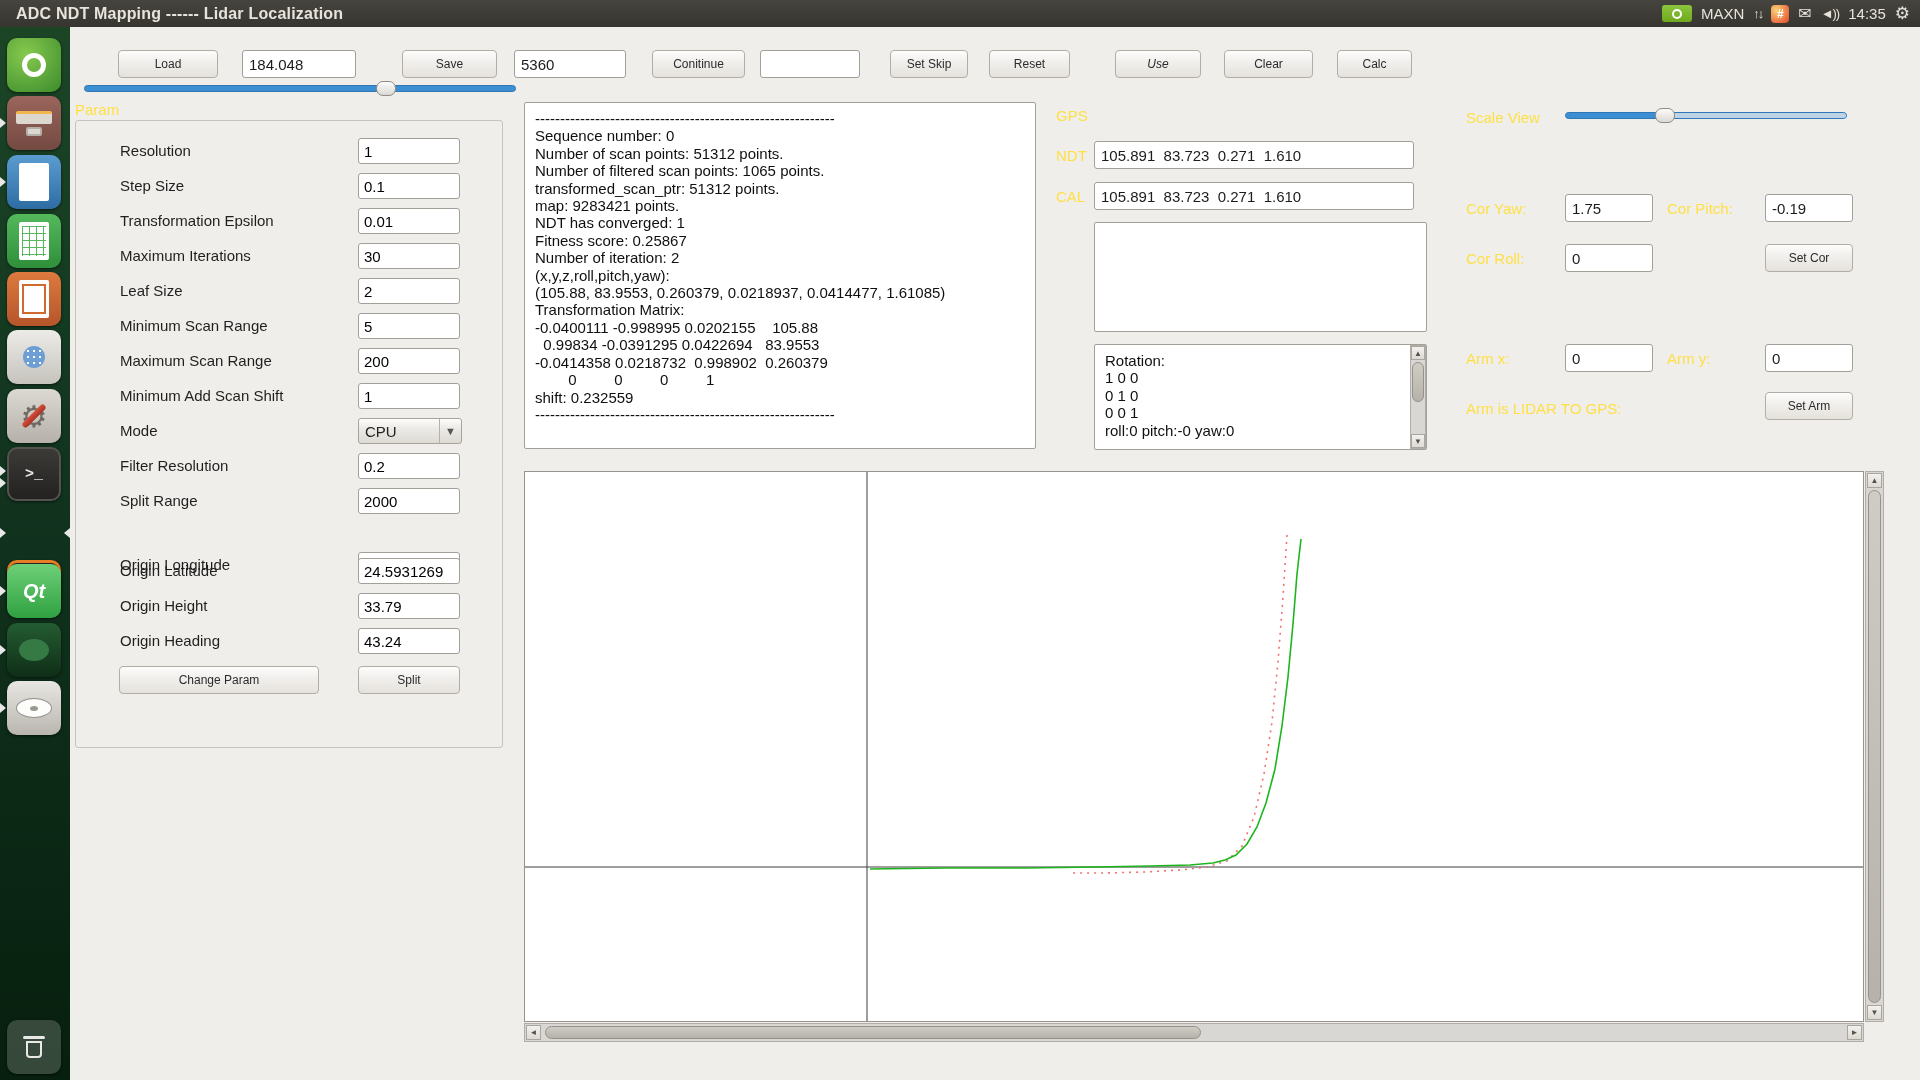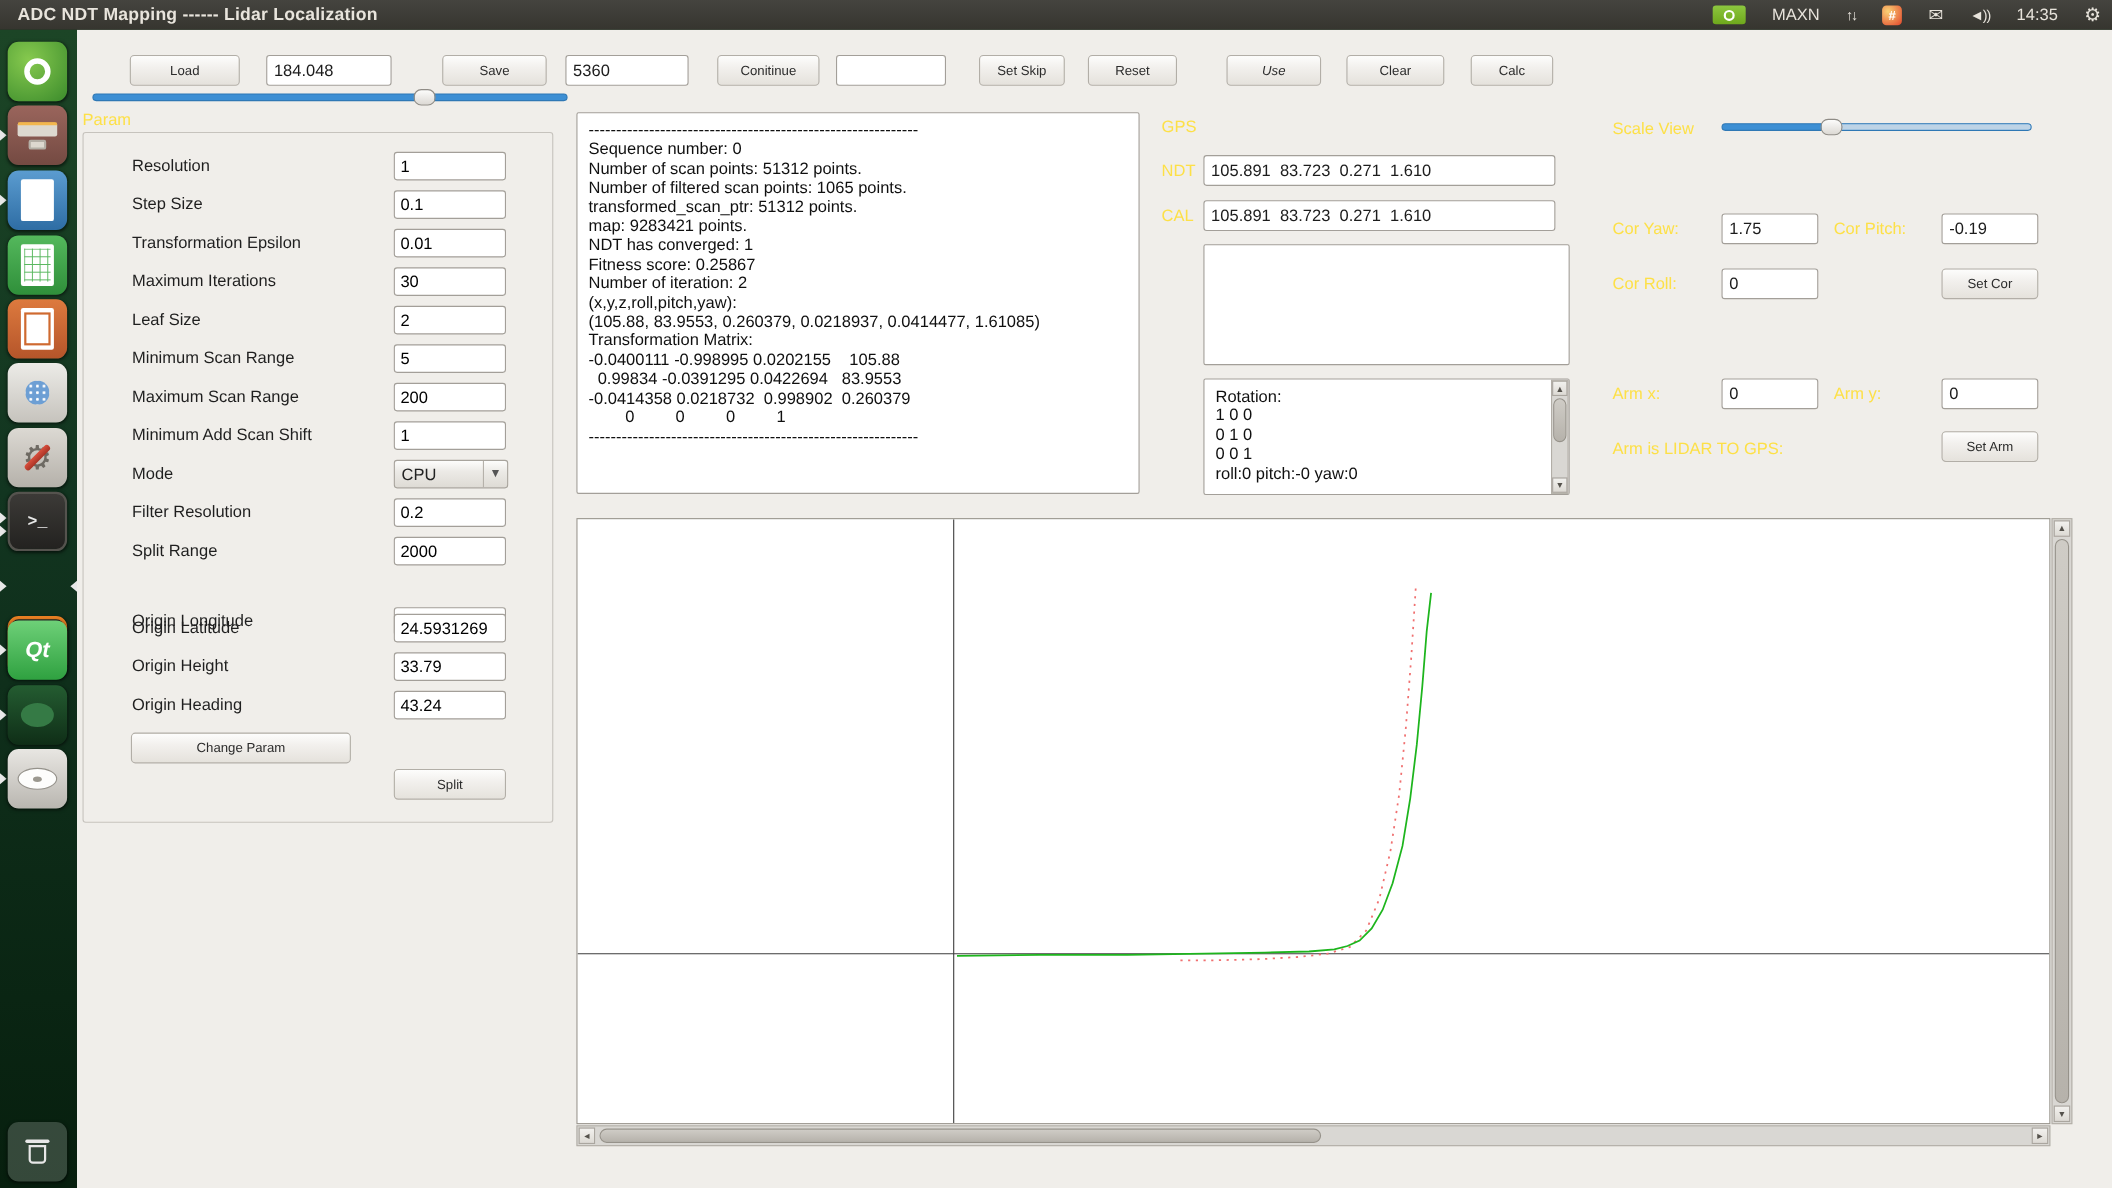--- a/index.html
+++ b/index.html
@@ -5,21 +5,21 @@
   * { margin:0; padding:0; box-sizing:border-box; }
   html,body { width:1920px; height:1080px; overflow:hidden; }
   body { font-family:"Liberation Sans","DejaVu Sans",sans-serif; background:#0b2d14; }
   .screen { position:relative; width:1920px; height:1080px; }
 
   
   .topbar { position:absolute; left:0; top:0; width:1920px; height:27px;
             background:linear-gradient(#45443f,#36352f); color:#e8e4dc;
             display:flex; align-items:center; justify-content:space-between; z-index:50; }
   .topbar .title { font-size:16px; font-weight:bold; padding-left:16px; letter-spacing:.2px; }
-  .tray { display:flex; align-items:center; gap:24px; padding-right:10px; font-size:15px; }
+  .tray { display:flex; align-items:center; gap:9px; padding-right:10px; font-size:15px; }
   .nv-badge { width:30px; height:17px; background:linear-gradient(#8cc63f,#6fa81c); border-radius:3px;
               display:flex; align-items:center; justify-content:center; }
   .nv-eye { width:10px; height:10px; border:2px solid #fff; border-radius:50%; }
   .tray .arrows { font-size:13px; letter-spacing:-2px; }
   .im-badge { width:18px; height:18px; border-radius:4px; background:radial-gradient(circle at 30% 30%,#f9d276,#e2452b);
               color:#fff; font-size:12px; font-weight:bold; display:flex; align-items:center; justify-content:center; }
   .mail { font-size:16px; }
   .vol { font-size:13px; letter-spacing:-1px; }
   .gear { font-size:17px; }
   .clock { font-size:15px; }
@@ -269,39 +269,40 @@
   <div class="prow" style="top:593px;">
       <span class="plabel">Origin Height</span>
       <input class="pfield" readonly="" value="33.79" style="">
     </div>
   <div class="prow" style="top:628px;">
       <span class="plabel">Origin Heading</span>
       <input class="pfield" readonly="" value="43.24" style="">
     </div>
 
   <div class="btn" style="left:119px; top:666px; width:200px;">Change Param</div>
-  <div class="btn" style="left:358px; top:666px; width:102px;margin-top:33px;">Split</div>
+  <div class="btn" style="left:358px; top:666px; width:102px;">Split</div>
 
   <div class="txtbox" style="left:524px; top:102px; width:512px; height:347px;">
     <div class="logline">------------------------------------------------------------</div>
     <div class="logline">Sequence number: 0</div>
     <div class="logline">Number of scan points: 51312 points.</div>
     <div class="logline">Number of filtered scan points: 1065 points.</div>
     <div class="logline">transformed_scan_ptr: 51312 points.</div>
     <div class="logline">map: 9283421 points.</div>
     <div class="logline">NDT has converged: 1</div>
     <div class="logline">Fitness score: 0.25867</div>
     <div class="logline">Number of iteration: 2</div>
     <div class="logline">(x,y,z,roll,pitch,yaw):</div>
     <div class="logline">(105.88, 83.9553, 0.260379, 0.0218937, 0.0414477, 1.61085)</div>
     <div class="logline">Transformation Matrix:</div>
     <div class="logline">-0.0400111 -0.998995 0.0202155    105.88</div>
     <div class="logline">  0.99834 -0.0391295 0.0422694   83.9553</div>
     <div class="logline">-0.0414358 0.0218732  0.998902  0.260379</div>
     <div class="logline">        0         0         0         1</div>
+    <div class="logline">shift: 0.232559</div>
     <div class="logline">------------------------------------------------------------</div>
   </div>
 
   <div class="lab" style="left:1056px; top:107px;">GPS</div>
   <div class="lab" style="left:1056px; top:147px;">NDT</div>
   <input class="field" style="left: 1094px; top: 141px; width: 320px;" readonly="" value="105.891  83.723  0.271  1.610">
   <div class="lab" style="left:1056px; top:188px;">CAL</div>
   <input class="field" style="left: 1094px; top: 182px; width: 320px;" readonly="" value="105.891  83.723  0.271  1.610">
 
   <div class="txtbox" style="left:1094px; top:222px; width:333px; height:110px;"></div>

